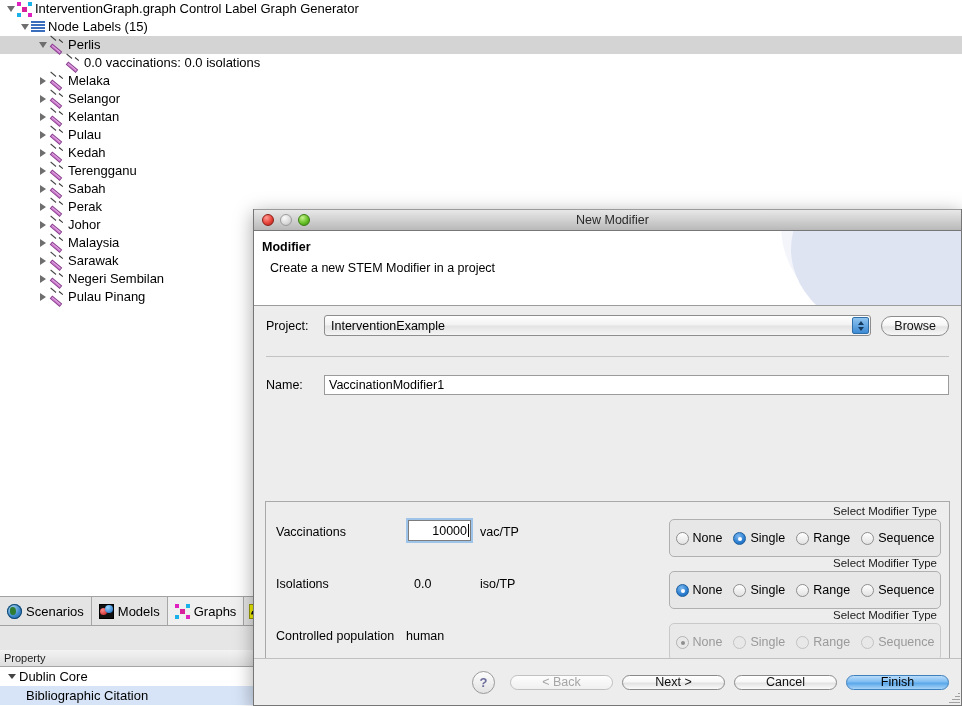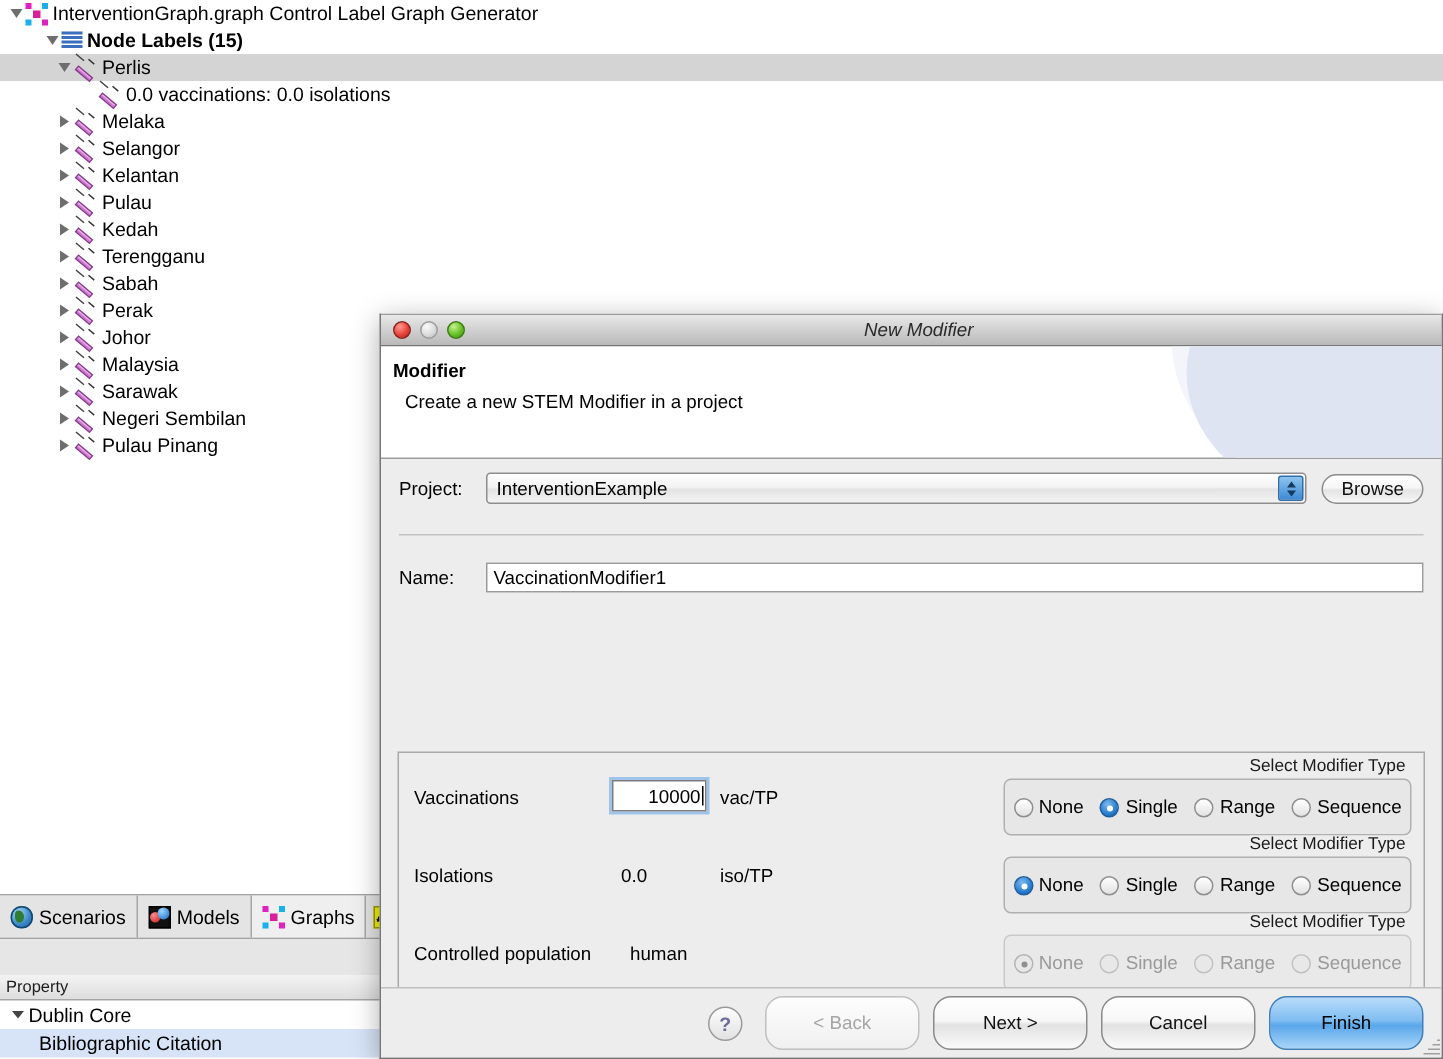--- a/index.html
+++ b/index.html
@@ -218,21 +218,20 @@
   }
   .lights { display:flex; gap:6px; padding-left: 8px; }
   .light { width:12px; height:12px; border-radius:50%; box-sizing:border-box; }
   .light.red { background: radial-gradient(circle at 35% 28%, #ff9a93 0%, #e8443a 55%, #a3231c 100%); border:1px solid #8c2018; }
   .light.gray{ background: radial-gradient(circle at 35% 28%, #fafafa 0%, #d9d9d9 60%, #b4b4b4 100%); border:1px solid #9d9d9d; }
   .light.green{background: radial-gradient(circle at 35% 28%, #c8f090 0%, #66c226 55%, #3d8413 100%); border:1px solid #3a7d12; }
   .titletext {
     position:absolute; left:10px; right:0; text-align:center;
     font-size: 12.5px; color:#2a2a2a;
     pointer-events:none;
-    font-style:italic;
   }
 
   .banner {
     position: relative;
     height: 74px;
     background: #ffffff;
     border-bottom: 1px solid #9c9c9c;
     overflow: hidden;
   }
   .banner .swoosh1 {
@@ -406,21 +405,21 @@
   .helpbtn {
     width: 23px; height: 23px; border-radius:50%;
     background: linear-gradient(#fdfdfd, #e2e2e2);
     border: 1px solid #9a9a9a;
     box-sizing:border-box;
     display:flex;align-items:center;justify-content:center;
     font-size: 13px; color:#6b6b9c; font-weight:bold;
     margin-right: 6px;
   }
   .wbtn {
-    min-width: 103px; height: 36px;
+    min-width: 103px; height: 15px;
     border-radius: 12px;
     border: 1px solid #8a8a8a;
     background: linear-gradient(#ffffff 0%, #f7f7f7 46%, #e2e2e2 54%, #fbfbfb 100%);
     font-size: 12.5px; color:#111;
     display:flex;align-items:center;justify-content:center;
     box-sizing:border-box;
   }
   .wbtn.disabled { color:#a5a5a5; border-color:#c0c0c0; background: linear-gradient(#fdfdfd,#f0f0f0); }
   .wbtn.primary {
     background: linear-gradient(#b9dcfa 0%, #7fbdf2 45%, #59a7ea 55%, #a9d5f8 100%);
@@ -451,21 +450,21 @@
         <span class="ticon ic-graph">
           <i class="a"></i>
             <i class="b"></i>
             <i class="c"></i>
             <i class="d"></i>
             <i class="e"></i>
         </span>
         <span class="tlabel">InterventionGraph.graph Control Label Graph Generator</span>
       </div>
 
-      <div class="trow" style="padding-left:30px;font-weight:bold;">
+      <div class="trow" style="padding-left:20px;">
         <span class="twist open"></span>
         <span class="ticon ic-list">
           <i></i>
             <i></i>
             <i></i>
             <i></i>
         </span>
         <span class="tlabel">Node Labels (15)</span>
       </div>
 
@@ -743,21 +742,21 @@
             </label>
             <label class="radio">
               <span class="rdot"></span>
               <span>Sequence</span>
             </label>
           </div>
         </div>
 
         <div class="paramrow" style="top:110px;">
           <span class="pname">Controlled population</span>
-          <span class="pvalue" style="left:154px;">human</span>
+          <span class="pvalue" style="left:140px;">human</span>
           <div class="mtcaption" style="top:-3px;">
             <span>Select Modifier Type</span>
           </div>
           <div class="mtgroup disabled" style="top:11px;">
             <label class="radio dim">
               <span class="rdot dim on"></span>
               <span>None</span>
             </label>
             <label class="radio dim">
               <span class="rdot dim"></span>

